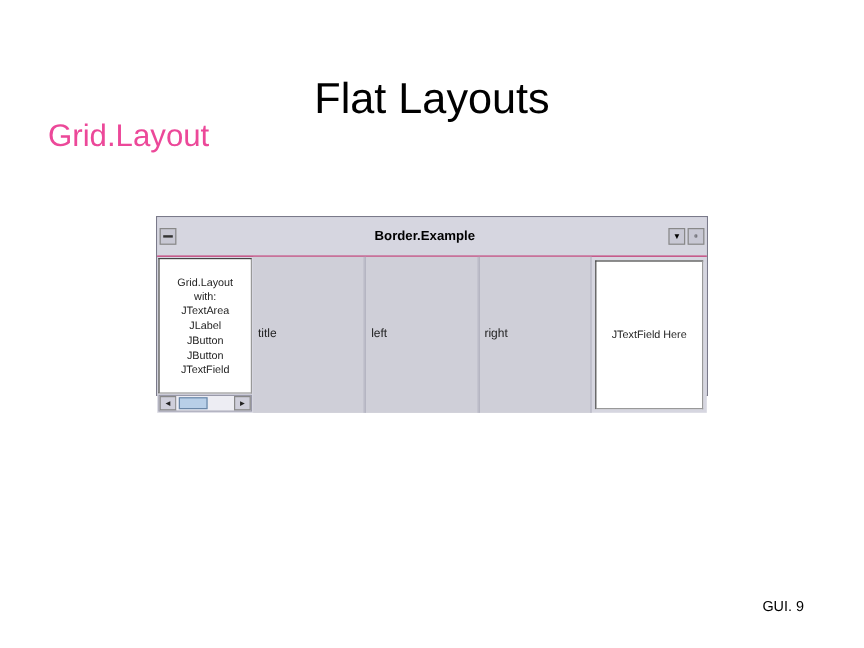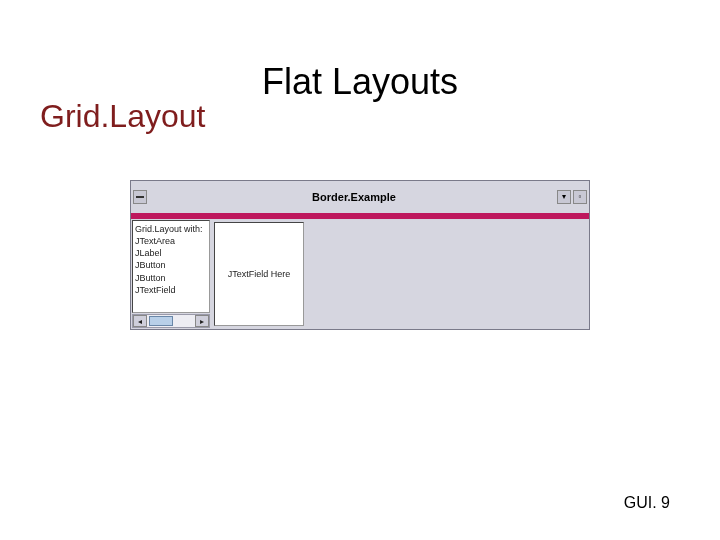--- a/index.html
+++ b/index.html
@@ -20,22 +20,22 @@
     text-align: center;
     font-size: 36px;
     font-weight: normal;
     color: #000;
     margin-top: 39px;
   }
   .subtitle {
     position: absolute;
     top: 98px;
     left: 40px;
-    font-size: 32px;
-    color: #7f1d1d;
+    font-size: 26px;
+    color: #ec4899;
   }
   .figure {
     position: absolute;
     top: 180px;
     left: 130px;
     width: 460px;
     height: 150px;
   }
   .window {
     width: 100%;
@@ -44,21 +44,21 @@
     background: #d6d6e0;
     display: flex;
     flex-direction: column;
     font-family: "MS Sans Serif", Tahoma, sans-serif;
     font-size: 10px;
     color: #000;
   }
   .titlebar {
     height: 18px;
     background: #d6d6e0;
-    border-bottom: 6px solid #be185d;
+    border-bottom: 1px solid #be185d;
     display: flex;
     align-items: center;
     padding: 16px 2px;
   }
   .sysmenu {
     width: 14px;
     height: 14px;
     background: #c8c8d4;
     border: 1px solid #888;
     display: flex;
@@ -102,25 +102,26 @@
   .panel-west {
     width: 80px;
     display: flex;
     flex-direction: column;
   }
   .textarea {
     flex: 1;
     background: #ffffff;
     border: 1px inset #999;
     margin: 1px;
-    padding: 2px;
+    padding: 13px;
     font-size: 9px;
     color: #222;
     line-height: 1.35;
     overflow: hidden;
+    text-align: center;
   }
   .scrollbar-h {
     height: 14px;
     background: #e2e2ea;
     border: 1px solid #9a9aaa;
     margin: 0 1px 1px 1px;
     display: flex;
     align-items: stretch;
   }
   .sb-btn {
@@ -173,21 +174,21 @@
     justify-content: center;
     font-size: 9px;
     color: #222;
     text-align: center;
     padding: 0 2px;
   }
   .footer {
     position: absolute;
     bottom: 28px;
     right: 50px;
-    font-size: 16px;
+    font-size: 12px;
     color: #000;
   }
 </style>
 </head>
 <body>
 
 <div class="slide-title">Flat Layouts</div>
 <div class="subtitle">Grid.Layout</div>
 
 <div class="figure">
@@ -211,18 +212,23 @@
           <div>JTextField</div>
         </div>
         <div class="scrollbar-h">
           <div class="sb-btn">◂</div>
           <div class="sb-track">
             <div class="sb-thumb"></div>
           </div>
           <div class="sb-btn">▸</div>
         </div>
       </div>
+      <div class="panel-center">
+        <div class="col">title</div>
+        <div class="col">left</div>
+        <div class="col">right</div>
+      </div>
       <div class="panel-east">JTextField Here</div>
     </div>
   </div>
 </div>
 
 <div class="footer">GUI. 9</div>
 
 </body></html>

